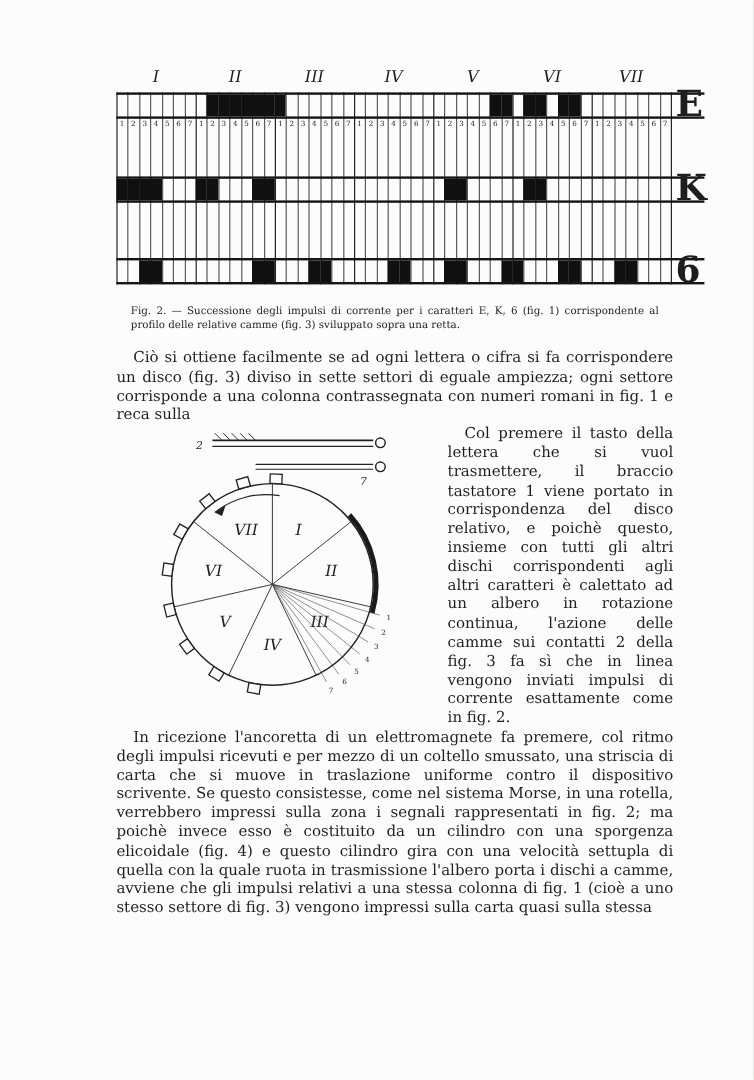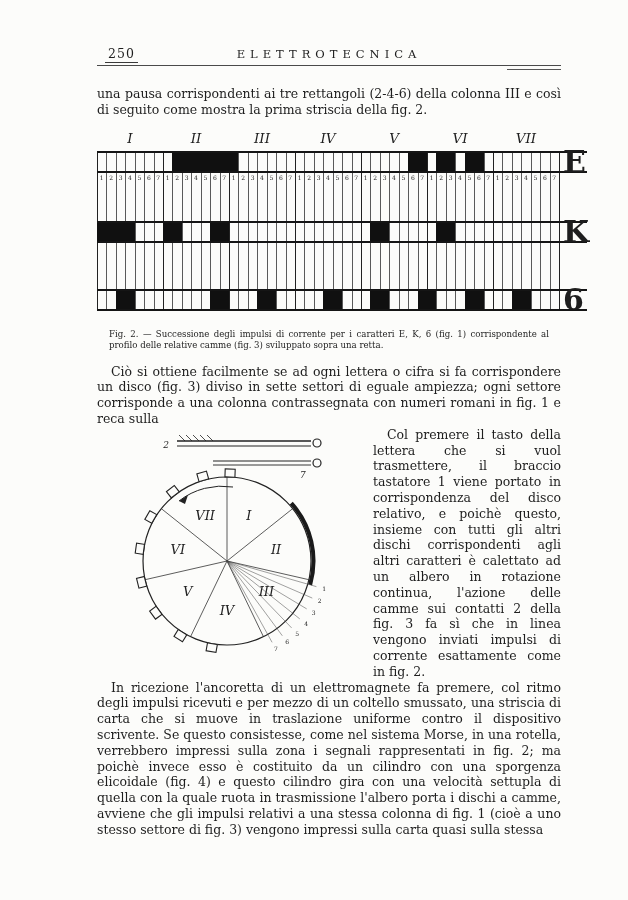--- a/index.html
+++ b/index.html
@@ -42,28 +42,21 @@
   svg text.sector{font-style:italic;font-size:13px;font-family:"DejaVu Serif",serif;fill:#222;}
   svg text.tiny{font-size:6px;fill:#222;font-family:"DejaVu Serif",serif;}
   svg text.lbl{font-size:9px;font-style:italic;fill:#222;font-family:"DejaVu Serif",serif;}
 </style>
 </head>
 <body>
 
 <div class="page">
   <div class="content">
 
-    <div class="header">
-      <span class="pagenum">250</span>
-      <span class="journal">ELETTROTECNICA</span>
-      <div class="rule"></div>
-      <div class="rule-short"></div>
-    </div>
-
-    <p class="intro">una pausa corrispondenti ai tre rettangoli (2-4-6) della colonna III e così di seguito come mostra la prima striscia della fig. 2.</p>
+
 
     <div class="fig2">
       <div class="romans" id="f2-romans">
           <span>I</span>
           <span>II</span>
           <span>III</span>
           <span>IV</span>
           <span>V</span>
           <span>VI</span>
           <span>VII</span>

